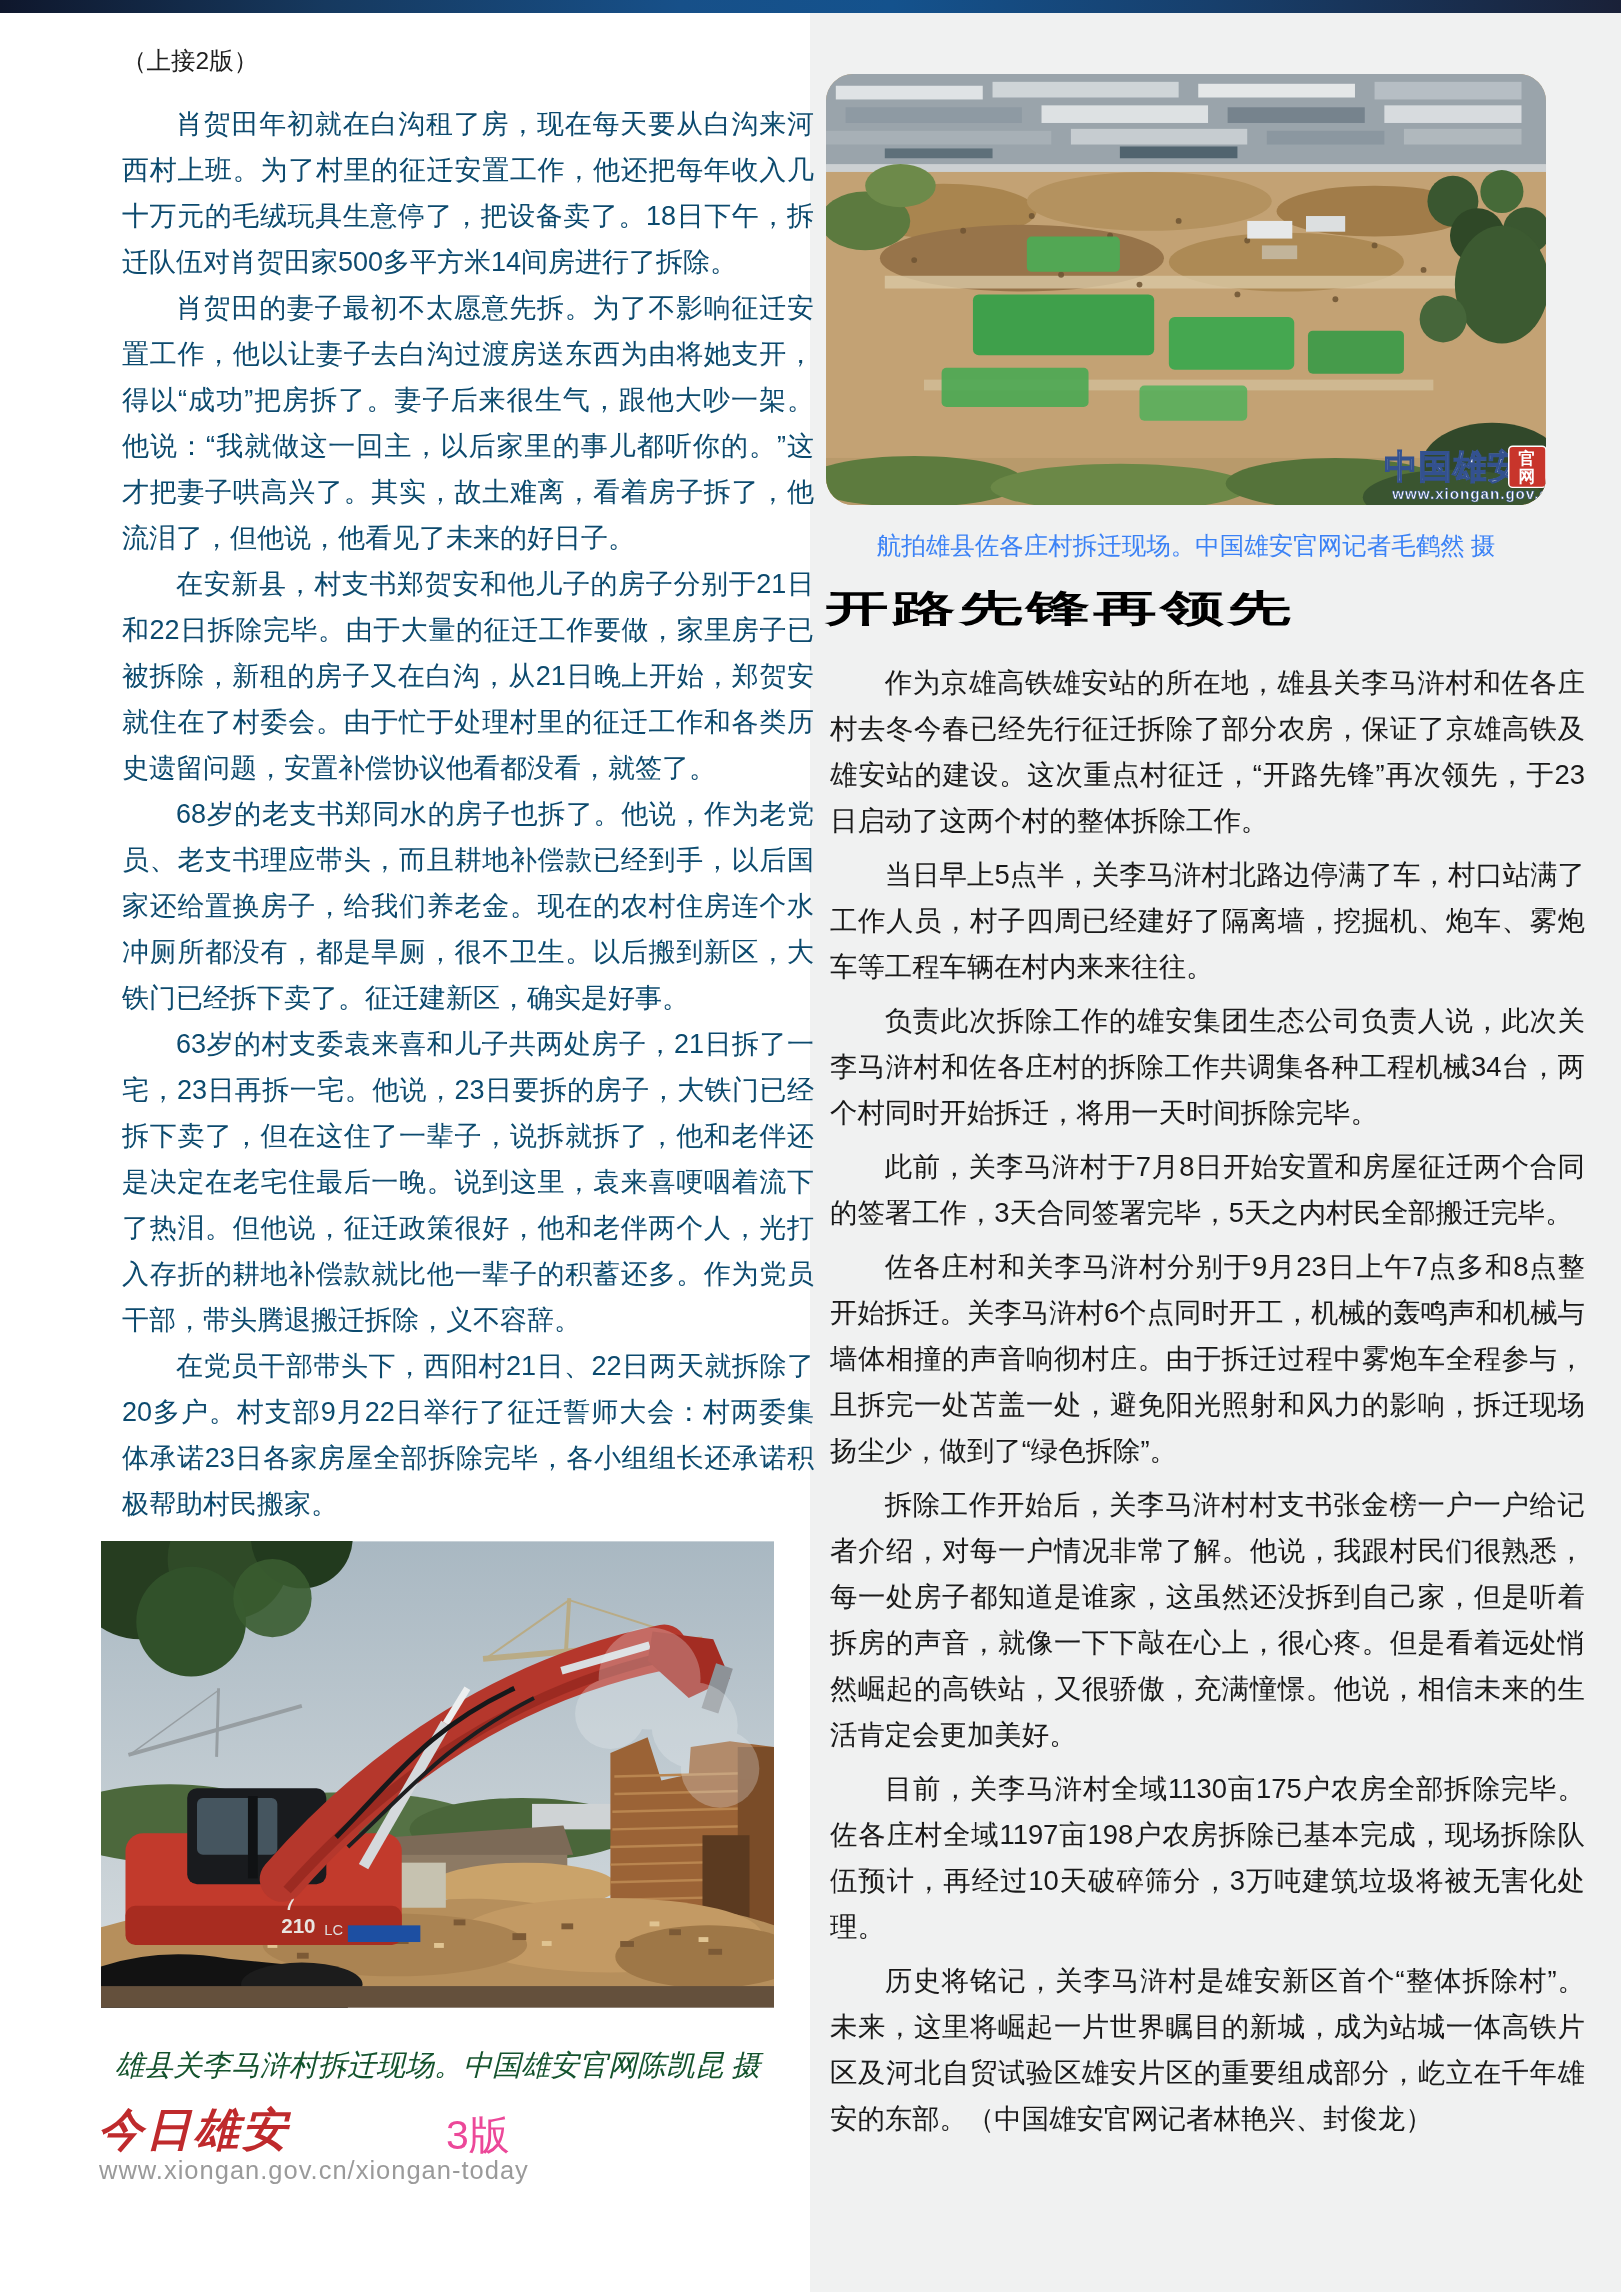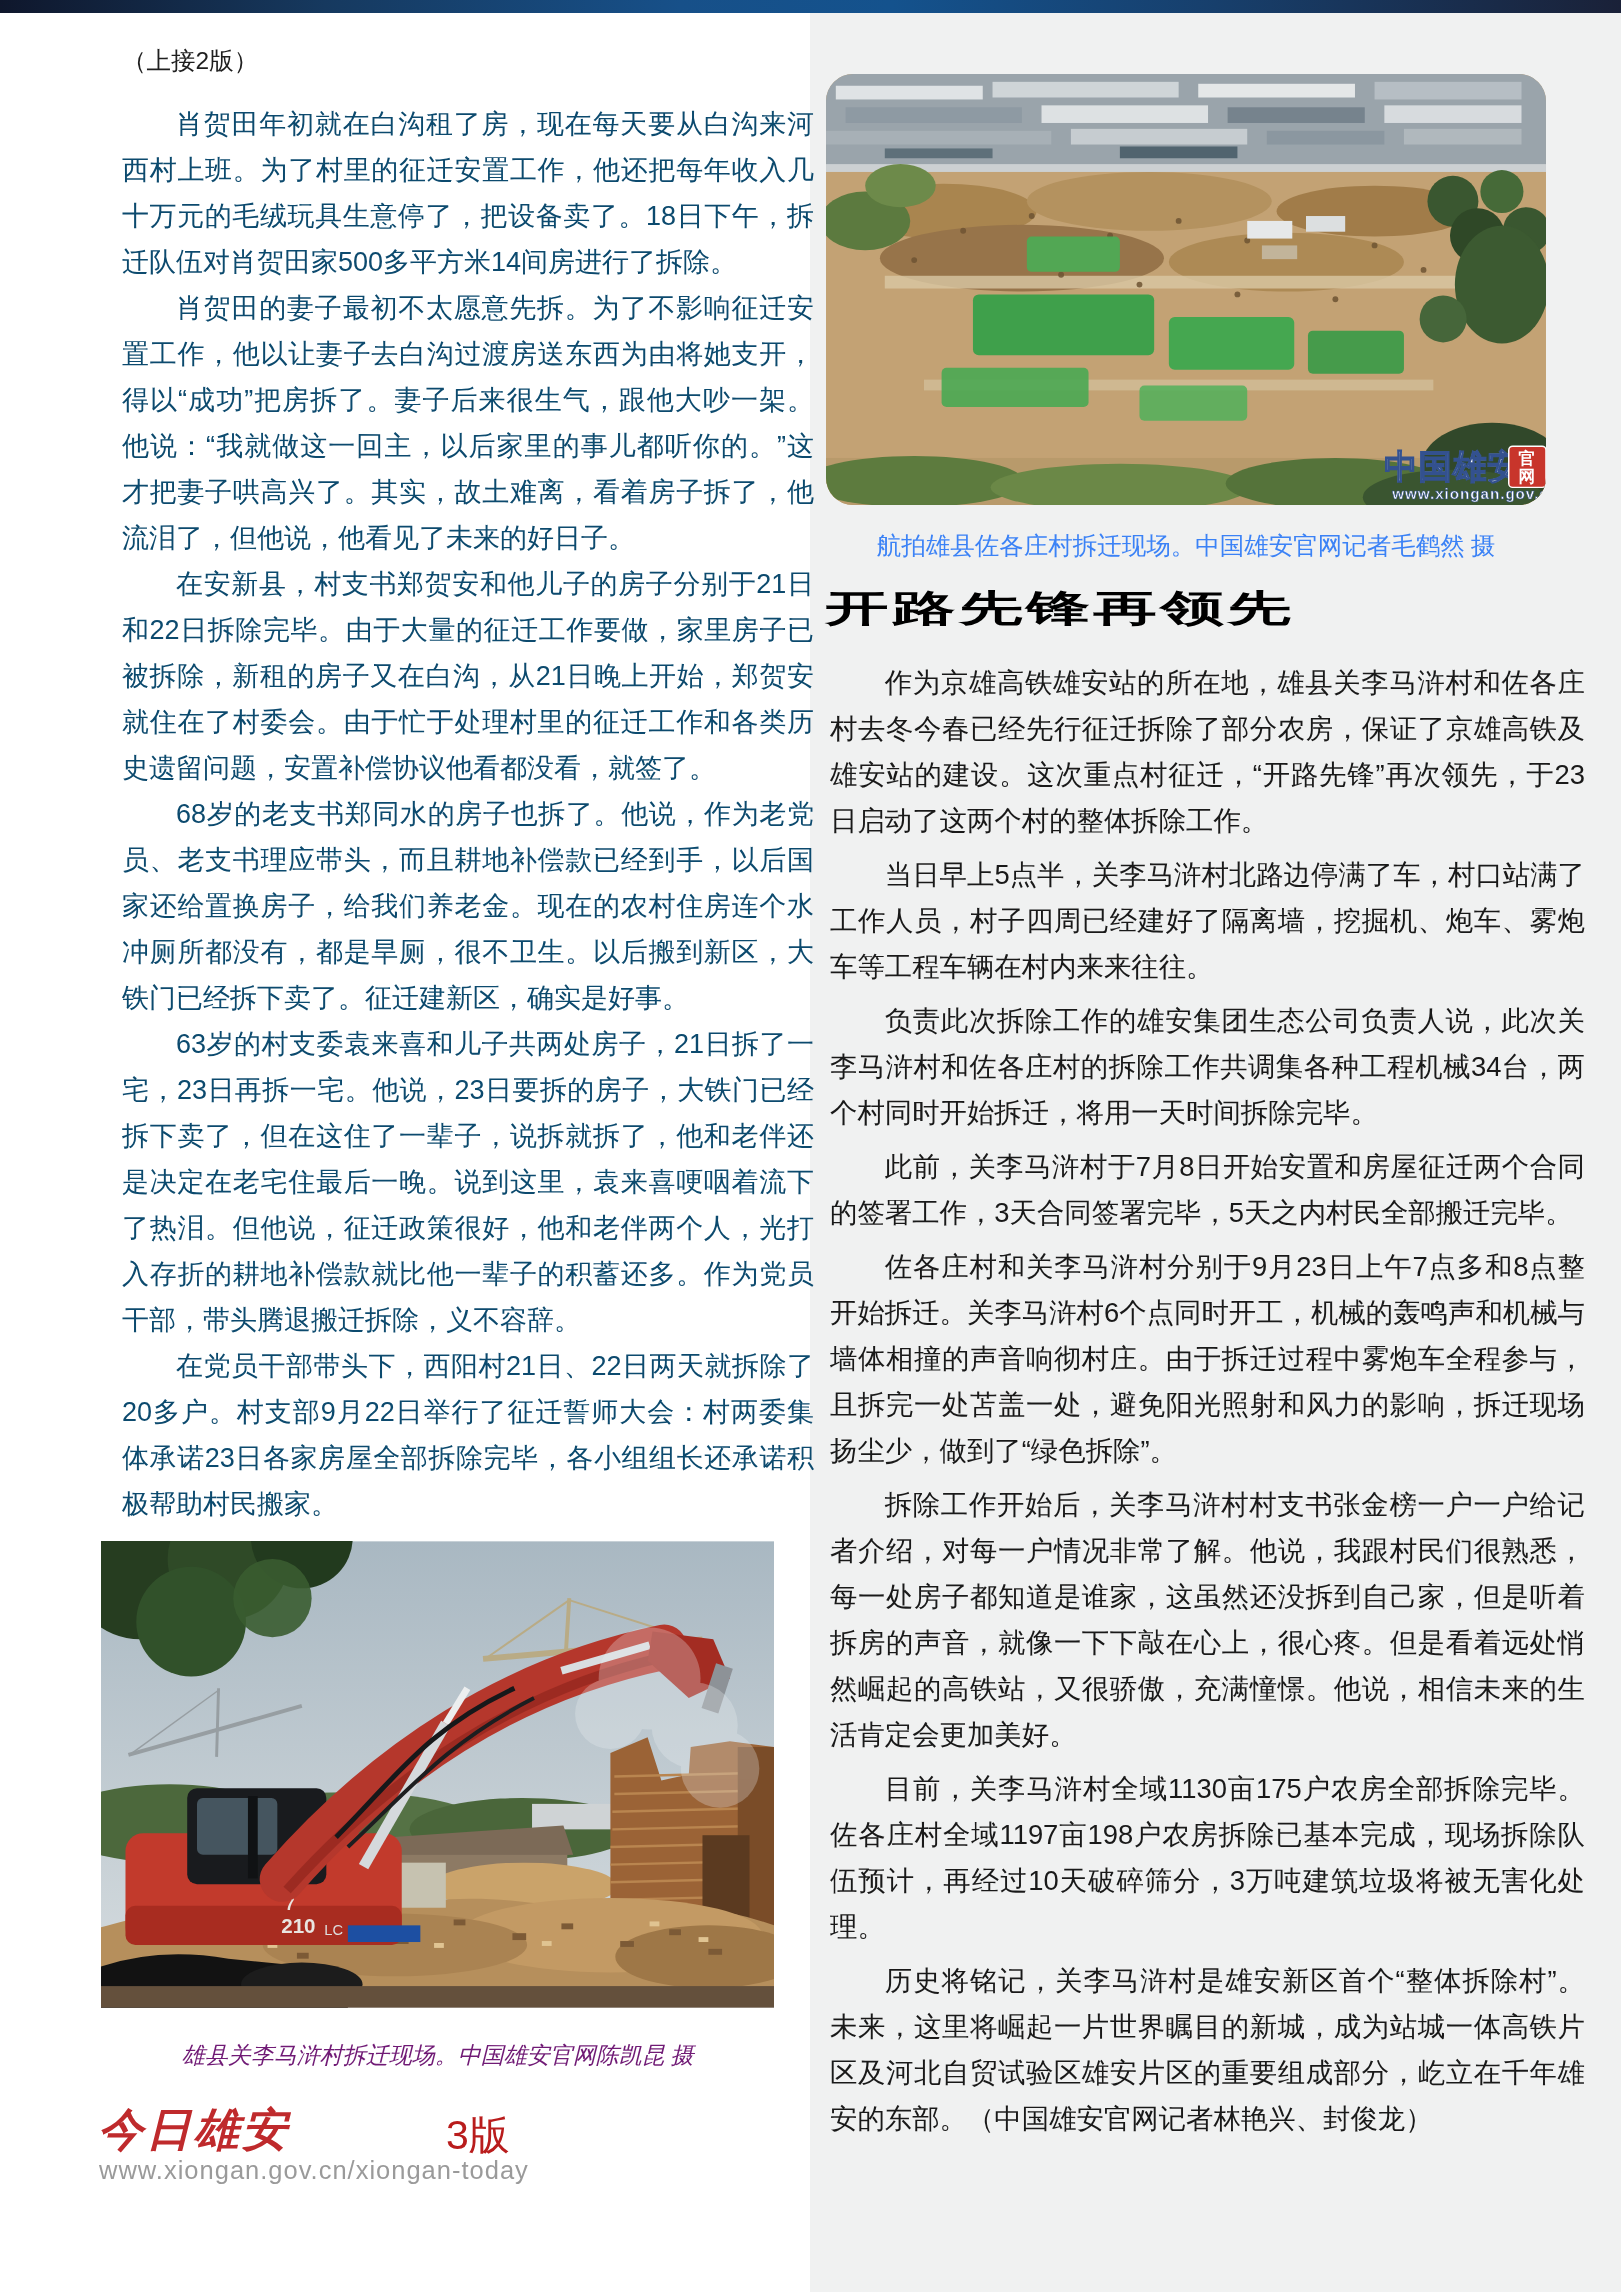--- a/index.html
+++ b/index.html
@@ -23,21 +23,21 @@
   .leftcol { position: absolute; left: 98px; top: 45px; width: 692px; margin-left: 24px; }
   .note { font-size: 24.5px; line-height: 32px; color: #1f1f1f; margin: 0 0 23.5px 0; }
   .bodytext p {
     margin: 0; font-size: 27px; line-height: 46px; color: #0c4a6e;
     text-align: justify; text-indent: 2em; letter-spacing: 0;
   }
   .photo-left { position: absolute; left: 101px; top: 1541px; width: 673px; height: 467px; overflow: hidden; }
   .caption-left {
     position: absolute; left: 101px; top: 2017px; width: 673px; text-align: center;
     font-family: "Liberation Serif", "DejaVu Serif", serif; font-style: italic;
-    font-size: 23px; color: #701a75;
+    font-size: 29px; color: #14532d;
   }
   
   .photo-right { position: absolute; left: 826px; top: 74px; width: 720px; height: 431px; overflow: hidden; border-radius: 27px; }
   .caption-right {
     position: absolute; left: 826px; top: 504px; width: 720px; text-align: center;
     font-family: "Liberation Serif", "DejaVu Serif", serif; 
     font-size: 24.5px; color: #3b82f6;
   }
   .headline { position: absolute; left: 825px; top: 584px; height: 45px; }
   .headline span {
@@ -52,21 +52,21 @@
   }
   
   .footer-logo {
     position: absolute; left: 98px; top: 2107px;
     font-family: "Liberation Serif", "DejaVu Serif", serif;
     font-weight: bold; font-style: italic; font-size: 45px; line-height: 47px;
     color: #bf2a2c; letter-spacing: 2.9px; text-align: center;
   }
   .footer-page {
     position: absolute; left: 446px; top: 2113px; font-size: 41px; line-height: 45px;
-    color: #b91c1c;
+    color: #ec4899;
   }
   .footer-url {
     position: absolute; left: 99px; top: 2156px; font-size: 25.5px; line-height: 29px;
     color: #9a9a9a; letter-spacing: 1px;
   }
   svg { display: block; }
 </style>
 </head>
 <body>
 

